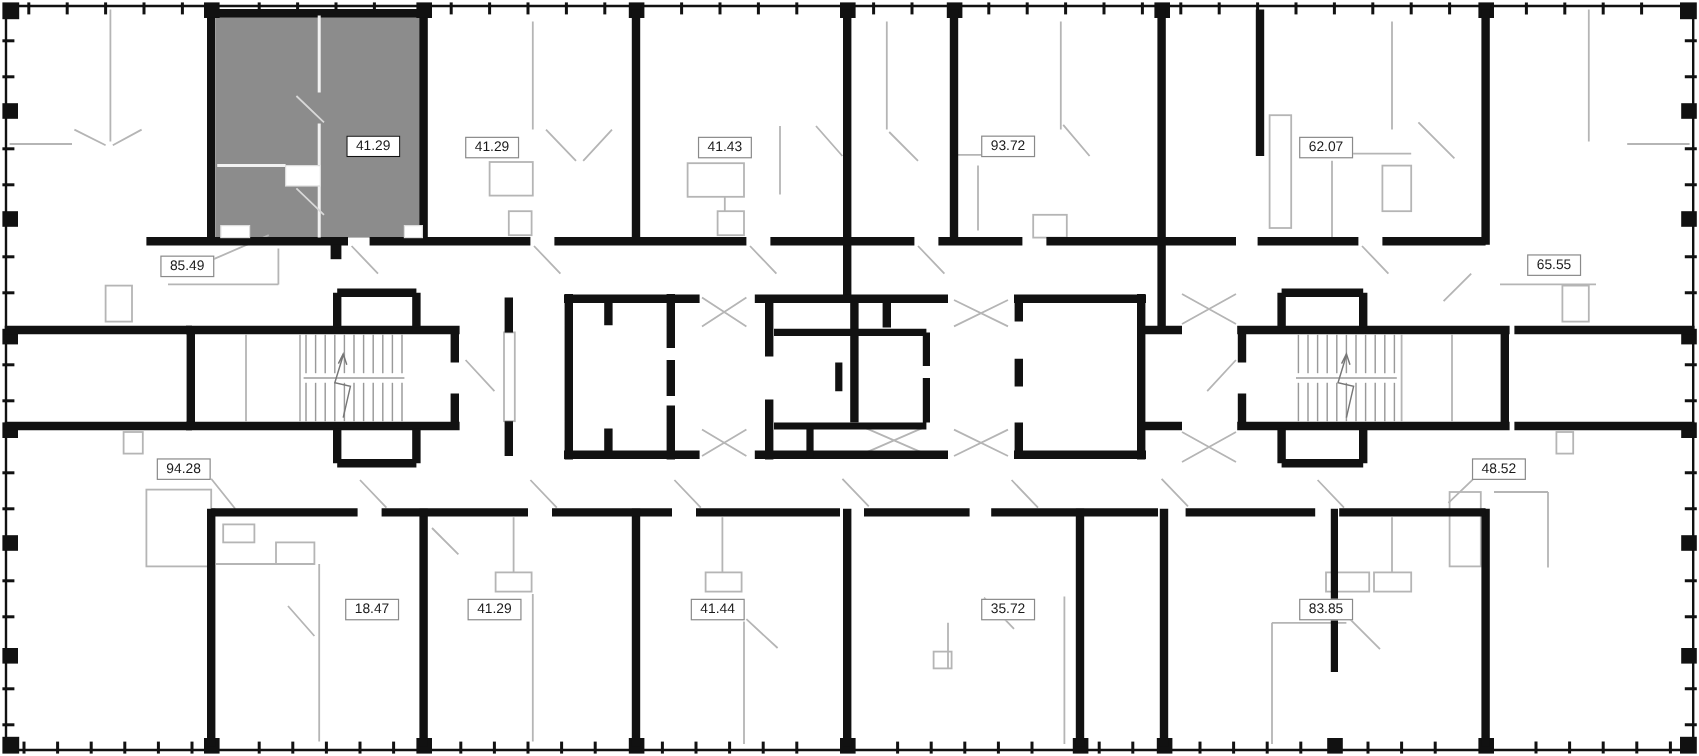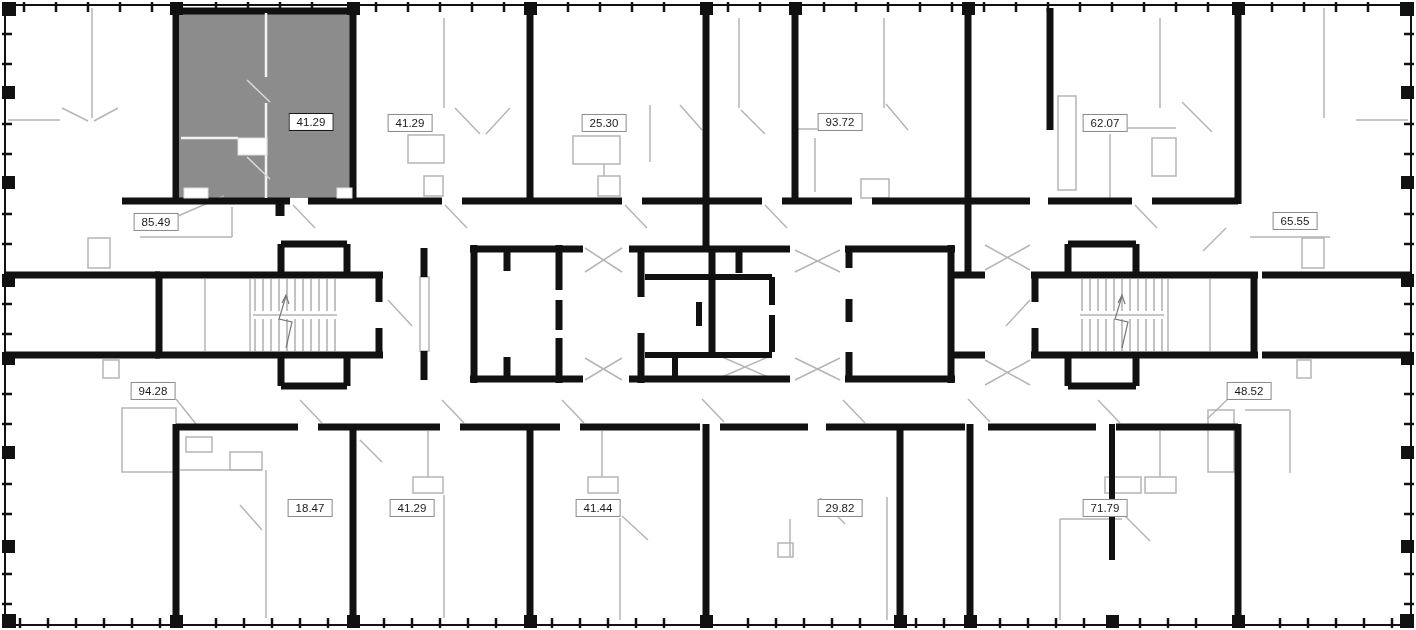--- a/index.html
+++ b/index.html
@@ -324,26 +324,26 @@
     <path d="M247 80 L270 102 M247 157 L270 179" stroke="#d8d8d8" stroke-width="1.5" fill="none"></path>
     <rect x="238" y="138" width="29" height="17" fill="#fff" stroke="#ddd"></rect>
     <rect x="184" y="188" width="24" height="10" fill="#fff" stroke="#ddd"></rect>
     <rect x="337" y="188" width="15" height="10" fill="#fff" stroke="#ddd"></rect>
   </g>
 </svg>
 
 <div class="labels">
   <div class="area-label hl" style="left:311px;top:122px">41.29</div>
   <div class="area-label" style="left:410px;top:123px">41.29</div>
-  <div class="area-label" style="left:604px;top:123px">25.30</div>
+  <div class="area-label" style="left:604px;top:123px">41.43</div>
   <div class="area-label" style="left:840px;top:122px">93.72</div>
   <div class="area-label" style="left:1105px;top:123px">62.07</div>
   <div class="area-label" style="left:156px;top:222px">85.49</div>
   <div class="area-label" style="left:1295px;top:221px">65.55</div>
   <div class="area-label" style="left:153px;top:391px">94.28</div>
   <div class="area-label" style="left:1249px;top:391px">48.52</div>
   <div class="area-label" style="left:310px;top:508px">18.47</div>
   <div class="area-label" style="left:412px;top:508px">41.29</div>
   <div class="area-label" style="left:598px;top:508px">41.44</div>
-  <div class="area-label" style="left:840px;top:508px">29.82</div>
-  <div class="area-label" style="left:1105px;top:508px">71.79</div>
+  <div class="area-label" style="left:840px;top:508px">35.72</div>
+  <div class="area-label" style="left:1105px;top:508px">83.85</div>
 </div>
 </div>
 
 </body></html>

